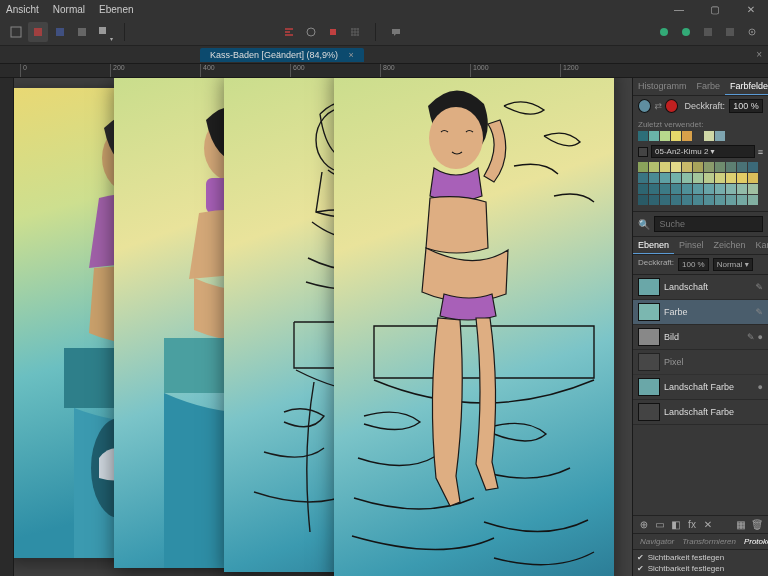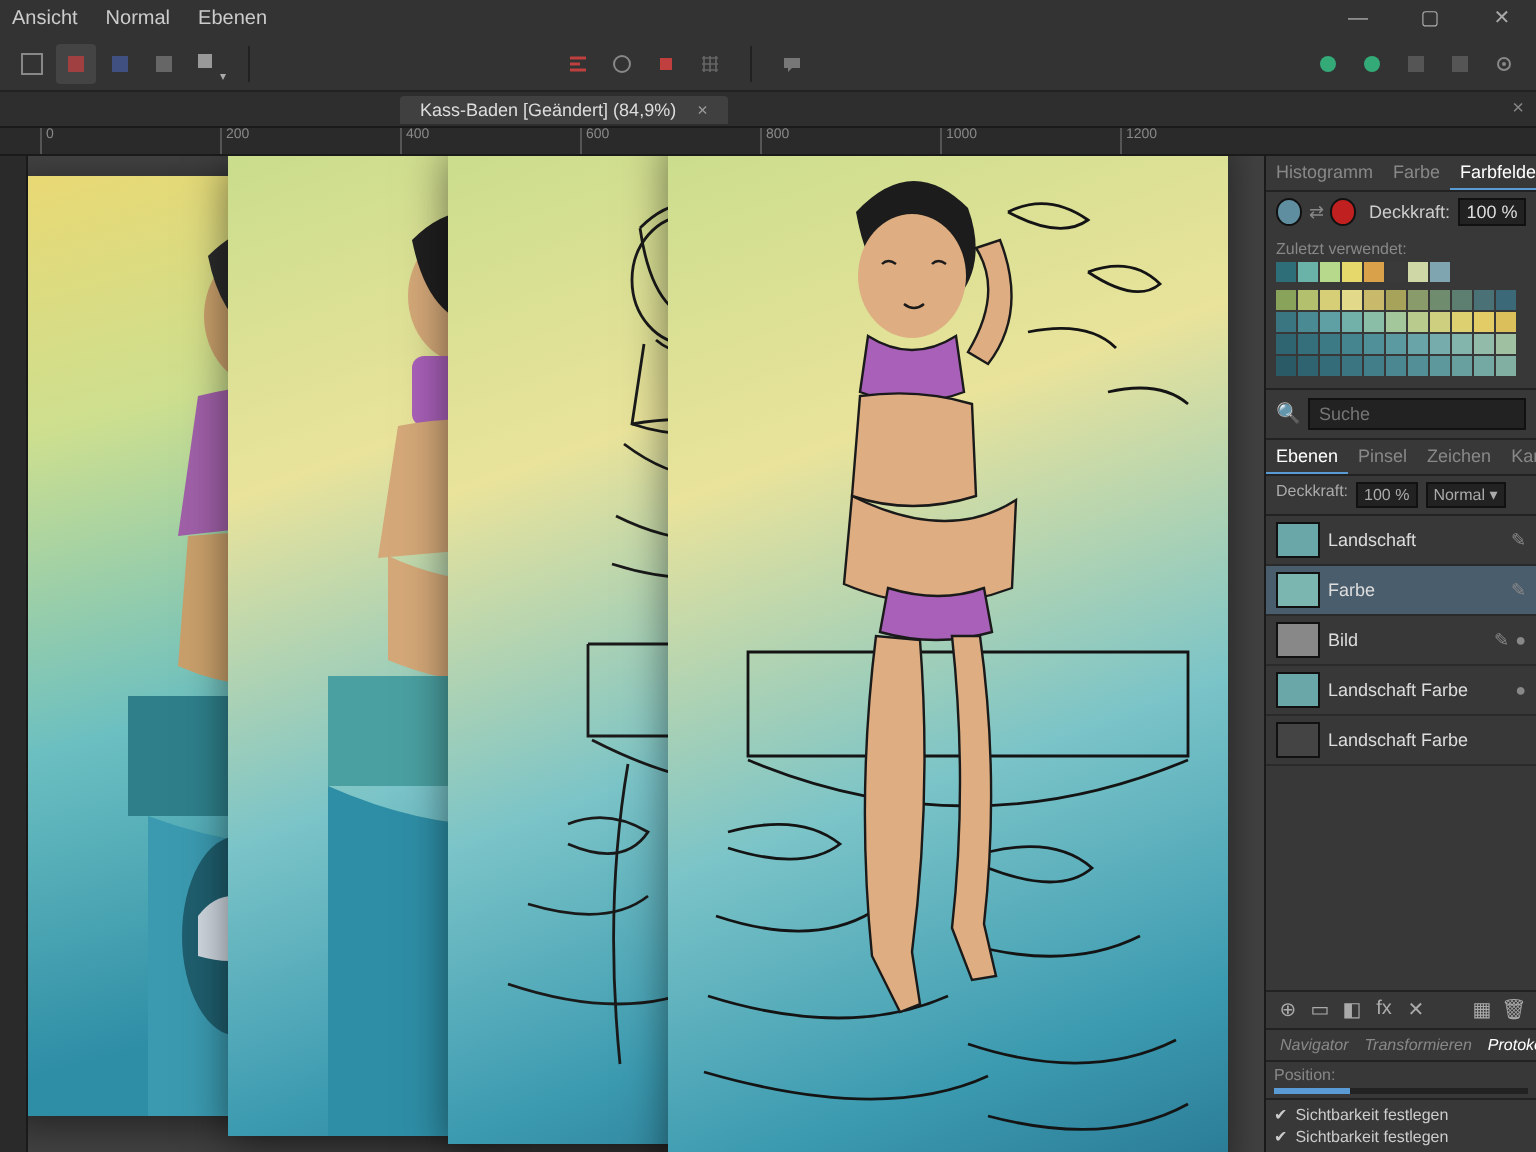--- a/index.html
+++ b/index.html
@@ -7,21 +7,21 @@
   .menubar { height: 18px; display: flex; align-items: center; padding: 0 6px; gap: 14px; font-size: 10px; color: #ccc; background:#333; }
   .menubar .spacer { flex: 1; }
   .winbtn { width: 22px; text-align: center; color:#aaa; font-size:10px; }
   .toolbar { height: 28px; display: flex; align-items: center; padding: 0 4px; gap: 4px; background:#333; border-bottom:1px solid #222; }
   .toolbtn { width: 20px; height: 20px; display:flex; align-items:center; justify-content:center; border-radius:2px; }
   .toolbtn.sel { background:#444; }
   .tgroup { display:flex; gap:2px; align-items:center; padding:0 2px; }
   .divider { width:1px; height:18px; background:#222; margin:0 4px; }
   .tabbar { height: 18px; display:flex; align-items:center; background:#2e2e2e; border-bottom:1px solid #1a1a1a; }
   .tabbar .gap { flex:1; }
-  .doctab { background:#404040; color:#ddd; padding:2px 10px; font-size:9px; border-radius:2px 2px 0 0; margin-left:200px; position:relative;text-align:right; }
+  .doctab { background:#0c4a6e; color:#ddd; padding:2px 10px; font-size:9px; border-radius:2px 2px 0 0; margin-left:200px; position:relative;text-align:right; }
   .doctab .x { position:absolute; right:4px; top:2px; color:#999; font-size:9px;}
   .ruler-h { height: 14px; background: #2a2a2a; position:relative; overflow:hidden; border-bottom:1px solid #1a1a1a; font-size:7px; color:#888; }
   .ruler-h .tick { position:absolute; top:0; height:100%; border-left:1px solid #555; padding-left:2px; line-height:8px; }
   .main { display:flex; height: calc(576px - 18px - 28px - 18px - 14px); }
   .canvas-area { flex:1; background:#424242; position:relative; overflow:hidden; }
   .ruler-v { width:14px; background:#2a2a2a; border-right:1px solid #1a1a1a; position:relative; }
   .stage { position:absolute; inset:0; }
   .artboard { position:absolute; box-shadow: 0 4px 20px rgba(0,0,0,.5); overflow:hidden; }
   .ab-bg { position:absolute; inset:0; }
   .grad { background: linear-gradient(160deg, #c9dd8c 0%, #e9e39b 30%, #7bc4c8 60%, #3b9ab0 85%, #2a7a94 100%); }
@@ -292,20 +292,25 @@
       <div class="swatch-row" id="recentRow">
           <div class="swatch" style="background: rgb(45, 110, 120);"></div>
           <div class="swatch" style="background: rgb(106, 179, 168);"></div>
           <div class="swatch" style="background: rgb(183, 217, 140);"></div>
           <div class="swatch" style="background: rgb(230, 216, 107);"></div>
           <div class="swatch" style="background: rgb(217, 161, 74);"></div>
           <div class="swatch" style="background: rgb(58, 58, 58);"></div>
           <div class="swatch" style="background: rgb(207, 215, 166);"></div>
           <div class="swatch" style="background: rgb(127, 165, 176);"></div>
         </div>
+      <div class="palette-select">
+        <span style="width:10px;height:10px;background:#444;border:1px solid #111"></span>
+        <div class="dd"><span>05-An2-Kimu 2</span> ▾</div>
+        <span style="font-size:9px">≡</span>
+      </div>
       <div class="swatch-row" id="swatchGrid">
           <div class="swatch" style="background: rgb(138, 163, 91);"></div>
           <div class="swatch" style="background: rgb(179, 192, 110);"></div>
           <div class="swatch" style="background: rgb(214, 207, 120);"></div>
           <div class="swatch" style="background: rgb(226, 217, 138);"></div>
           <div class="swatch" style="background: rgb(201, 185, 106);"></div>
           <div class="swatch" style="background: rgb(168, 163, 91);"></div>
           <div class="swatch" style="background: rgb(138, 155, 107);"></div>
           <div class="swatch" style="background: rgb(111, 140, 110);"></div>
           <div class="swatch" style="background: rgb(93, 127, 114);"></div>
@@ -381,20 +386,25 @@
           </div>
         </div>
         <div class="layer-item">
           <div class="layer-thumb" style="background: rgb(136, 136, 136);"></div>
           <div class="layer-name">Bild</div>
           <div class="layer-icons">
             <span>✎</span>
             <span>●</span>
           </div>
         </div>
+        <div class="layer-item" style="opacity: 0.55;">
+          <div class="layer-thumb" style="background: rgb(85, 85, 85);"></div>
+          <div class="layer-name">Pixel</div>
+          <div class="layer-icons"></div>
+        </div>
         <div class="layer-item">
           <div class="layer-thumb" style="background: rgb(106, 167, 168);"></div>
           <div class="layer-name">Landschaft Farbe</div>
           <div class="layer-icons">
             <span>●</span>
           </div>
         </div>
         <div class="layer-item">
           <div class="layer-thumb" style="background: rgb(68, 68, 68);"></div>
           <div class="layer-name">Landschaft Farbe</div>
@@ -411,25 +421,20 @@
         <span style="flex: 1 1 0%;"></span>
         <span>▦</span>
         <span>🗑</span>
       </div>
 
     <div class="nav-tabs">
       <span>Navigator</span>
       <span>Transformieren</span>
       <span class="active">Protokoll</span>
     </div>
-    <div class="pos-row"><span>Position:</span>
-      <div style="height:3px;background:#222;margin-top:2px;position:relative">
-          <div style="position:absolute;left:0;width:30%;height:100%;background:#5b9bd5"></div>
-        </div>
-    </div>
     <div class="history" id="historyList">
         <div class="h-item">
           <span style="font-size: 8px;">✔</span>
           <span>Sichtbarkeit festlegen</span>
         </div>
         <div class="h-item">
           <span style="font-size: 8px;">✔</span>
           <span>Sichtbarkeit festlegen</span>
         </div>
       </div>

